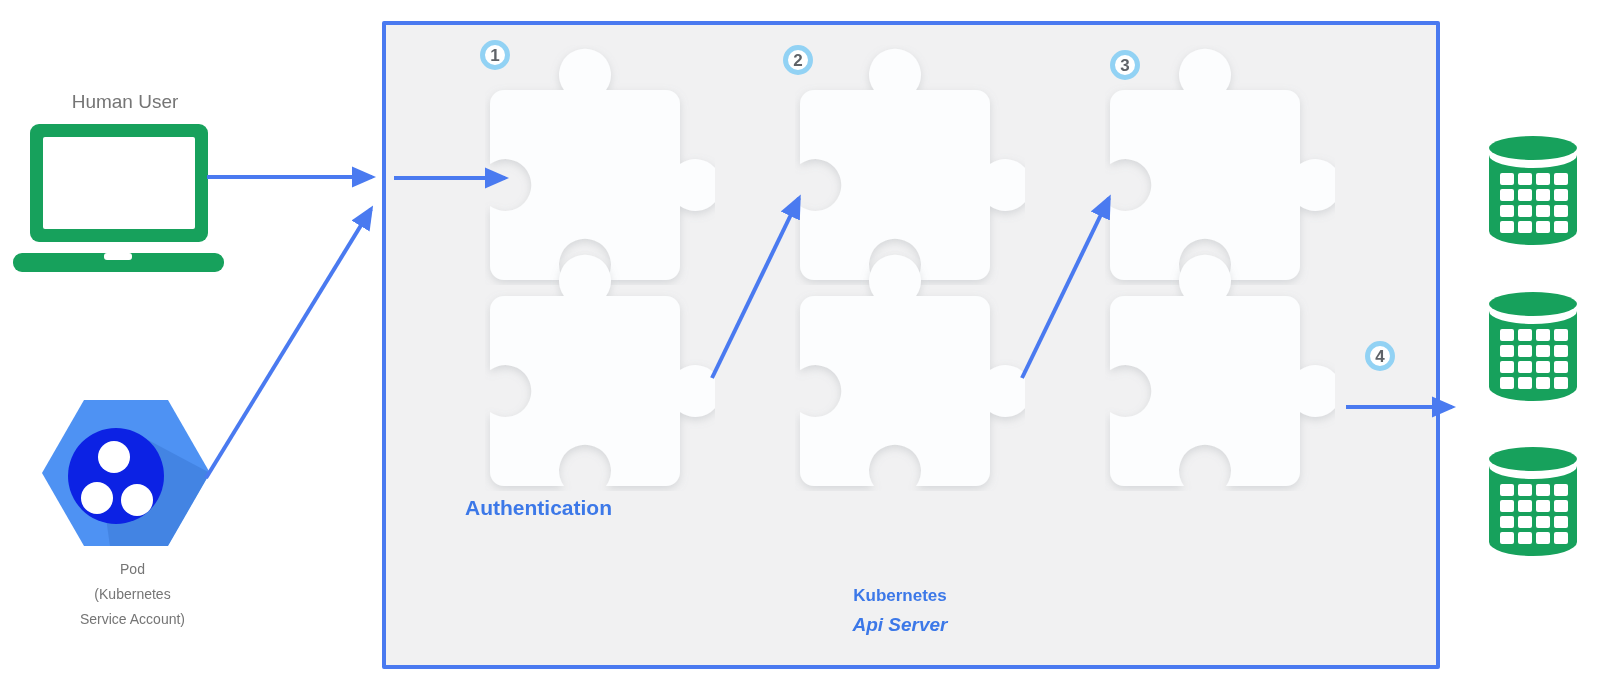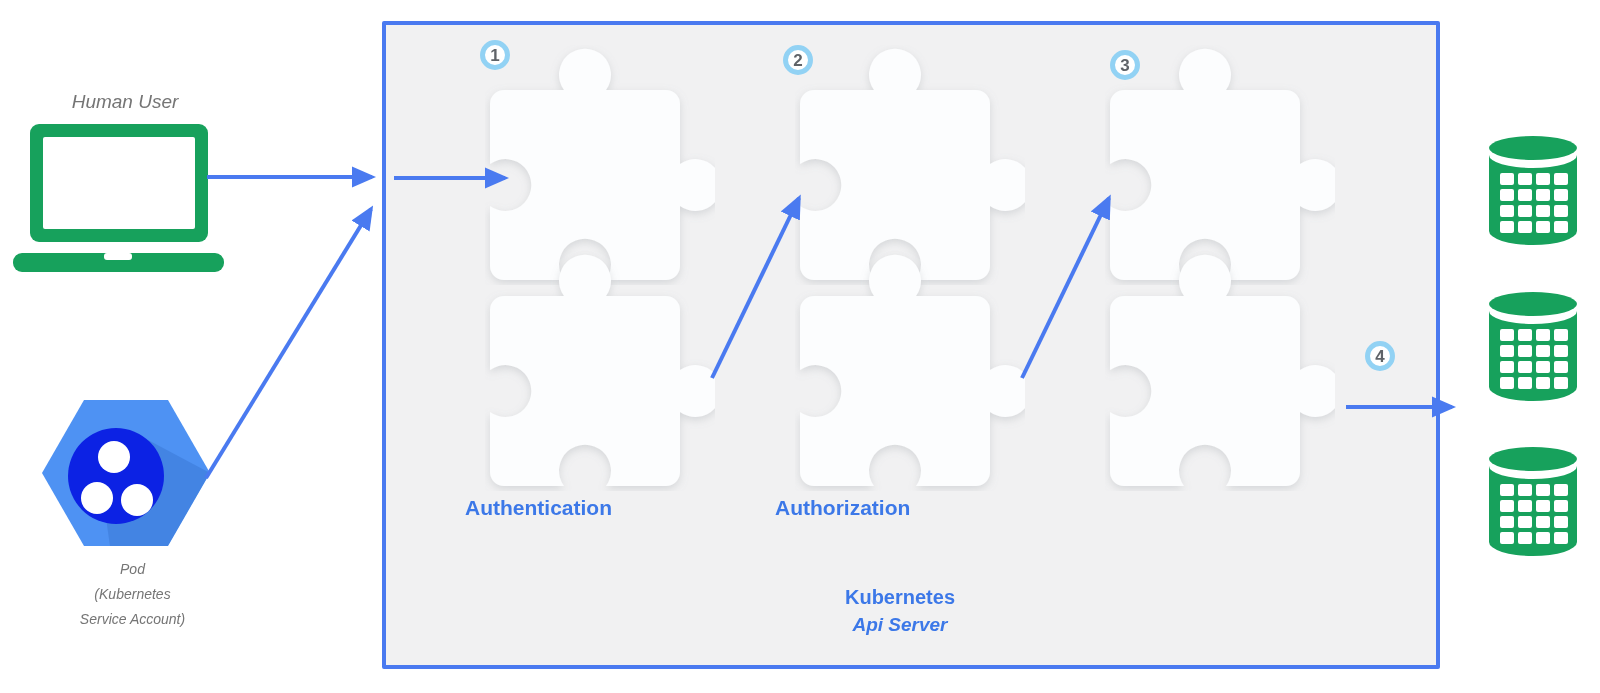--- a/index.html
+++ b/index.html
@@ -61,39 +61,38 @@
     font-weight: 700;
     line-height: 28px;
     white-space: pre-line;
   }
   .box-title {
     position: absolute;
     left: 750px; top: 586px;
     width: 300px;
     text-align: center;
     color: var(--text-blue);
-    font-size: 20px;
+    font-size: 17px;
     font-weight: 700;
   }
   .box-subtitle {
     position: absolute;
     left: 750px; top: 614px;
     width: 300px;
     text-align: center;
     color: var(--text-blue);
     font-size: 19px;
     font-style: italic;
     font-weight: 700;
   }
   .actor-label {
     position: absolute;
     text-align: center;
     color: var(--gray-text);
     white-space: pre-line;
-    font-style: italic;
   }
   .human-user-label { left: 25px; top: 91px; width: 200px; font-size: 19px; }
   .pod-label { left: 40px; top: 557px; width: 185px; font-size: 14px; line-height: 25px; }
   
   .abs { position: absolute; }
   .fill-green { fill: var(--green); }
   .fill-white { fill: #ffffff; }
   .fill-podhex { fill: var(--pod-fill); }
   .fill-podshade { fill: var(--pod-shade); }
   .fill-podcore { fill: var(--pod-core); }
@@ -190,21 +189,20 @@
   <svg class="piece" style="left:1105px; top:251px" viewBox="0 0 230 240">
     <use href="#piece-shape" class="piece-fill" transform="translate(5,45)" filter="url(#piece-shadow)"></use>
   </svg>
 
   <div class="badge" style="left:480px; top:40px">1</div>
   <div class="badge" style="left:783px; top:45px">2</div>
   <div class="badge" style="left:1110px; top:50px">3</div>
   <div class="badge" style="left:1365px; top:341px">4</div>
 
   <div class="module-label" style="left:465px">Authentication</div>
-  <div class="module-label" style="left:775px">Authorization</div>
 
   <div class="box-title">Kubernetes</div>
   <div class="box-subtitle">Api Server</div>
 
   <svg class="abs" style="left:1487px; top:135px" width="92" height="112" viewBox="0 0 92 112">
       <use href="#db-icon"></use>
     </svg>
   <svg class="abs" style="left:1487px; top:291px" width="92" height="112" viewBox="0 0 92 112">
       <use href="#db-icon"></use>
     </svg>

